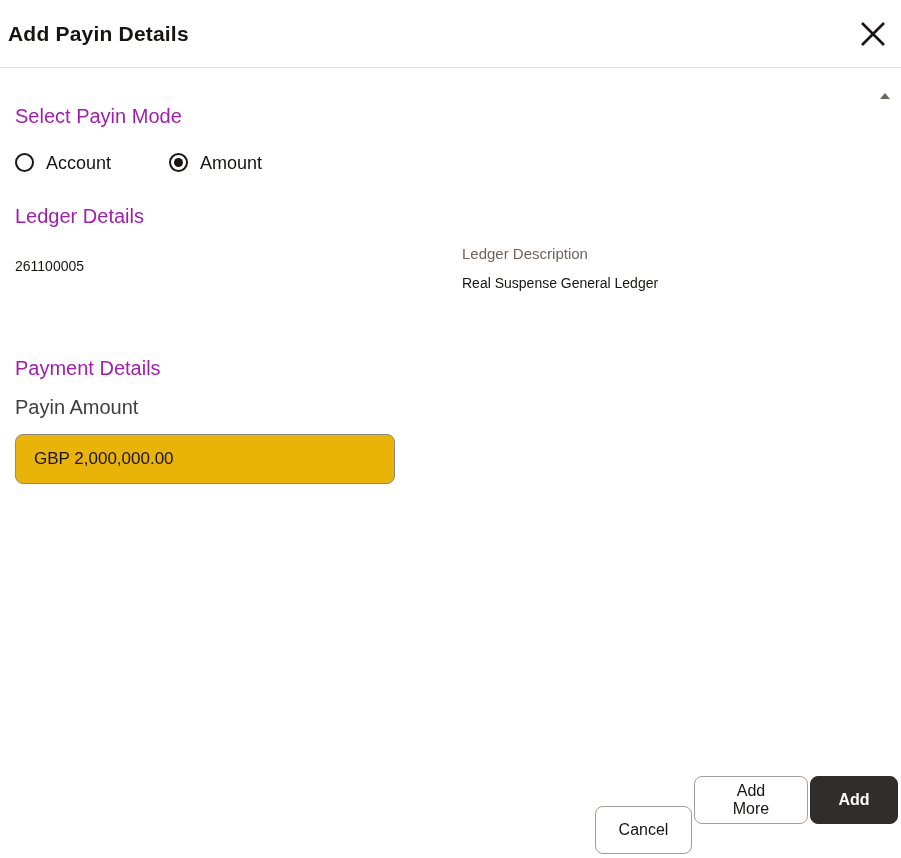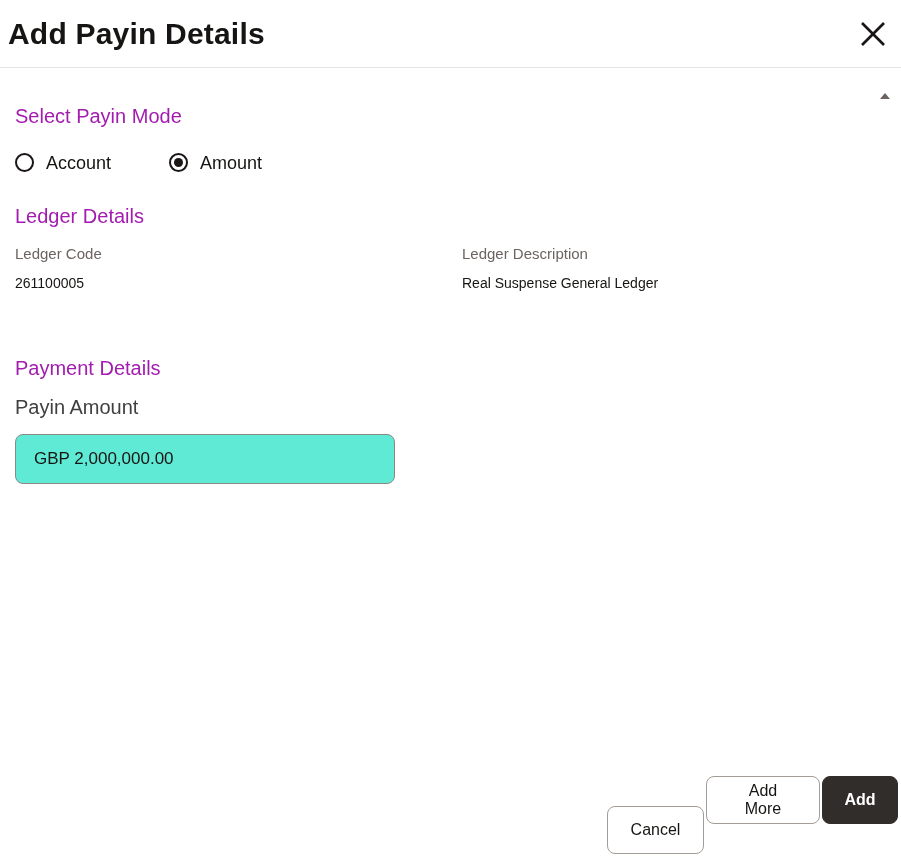--- a/index.html
+++ b/index.html
@@ -14,21 +14,21 @@
   
   .dialog-header {
     height: 68px;
     display: flex;
     align-items: center;
     justify-content: space-between;
     padding: 0 8px 0 8px;
     border-bottom: 1px solid #e5e2df;
   }
   .dialog-title {
-    font-size: 30px;
+    font-size: 21px;
     font-weight: 700;
     color: #161513;
     letter-spacing: 0.2px;
   }
   .close-btn {
     width: 44px;
     height: 44px;
     display: flex;
     align-items: center;
     justify-content: center;
@@ -124,21 +124,21 @@
   .amount-input {
     margin-top: 15px;
     width: 380px;
     height: 50px;
     border: 1px solid #8e8882;
     border-radius: 8px;
     padding: 12px 18px;
     font-family: "Liberation Sans", sans-serif;
     font-size: 17px;
     color: #161513;
-    background: #5eead4;
+    background: #eab308;
     outline: none;
     display: block;
   }
 
   
   .dialog-footer {
     position: absolute;
     right: 3px;
     bottom: 4px;
     display: flex;
@@ -160,21 +160,21 @@
     color: #161513;
     padding: 0 24px;
   }
   .btn-cancel { width: 97px; margin-top: 30px; }
   .btn-addmore { width: 114px; }
   .btn-primary {
     background: #312d2a;
     border: 1px solid #312d2a;
     color: #ffffff;
     font-weight: 700;
-    width: 76px;
+    width: 88px;
   }
 </style>
 </head>
 <body>
 
 <div class="dialog-header">
   <div class="dialog-title">Add Payin Details</div>
   <button class="close-btn">
     <span>
       <svg width="30" height="30" viewBox="0 0 30 30">
@@ -203,21 +203,20 @@
           <span class="dot"></span>
         </span>
       <span class="radio-label">Amount</span>
     </div>
   </div>
 
   <div class="section-heading heading-ledger">Ledger Details</div>
 
   <div class="field-grid">
     <div>
-      <div class="field-label">Ledger Code</div>
       <div class="field-value">261100005</div>
     </div>
     <div>
       <div class="field-label">Ledger Description</div>
       <div class="field-value">Real Suspense General Ledger</div>
     </div>
   </div>
 
   <div class="section-heading heading-payment">Payment Details</div>
 

